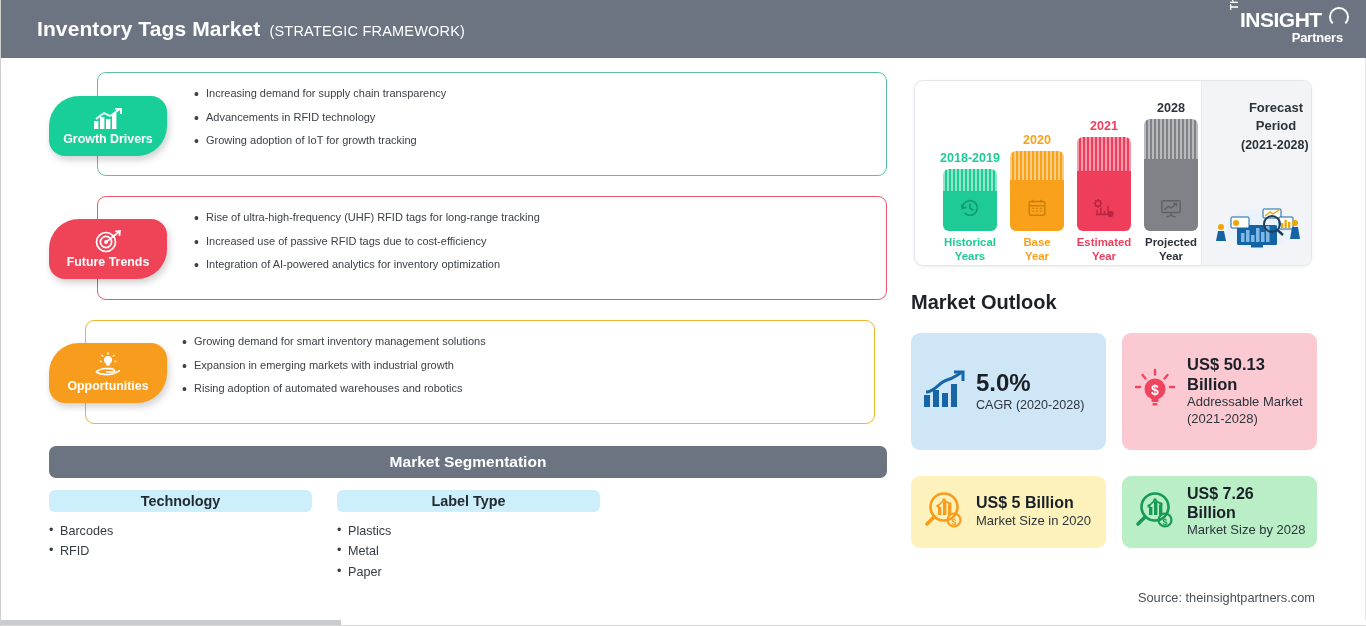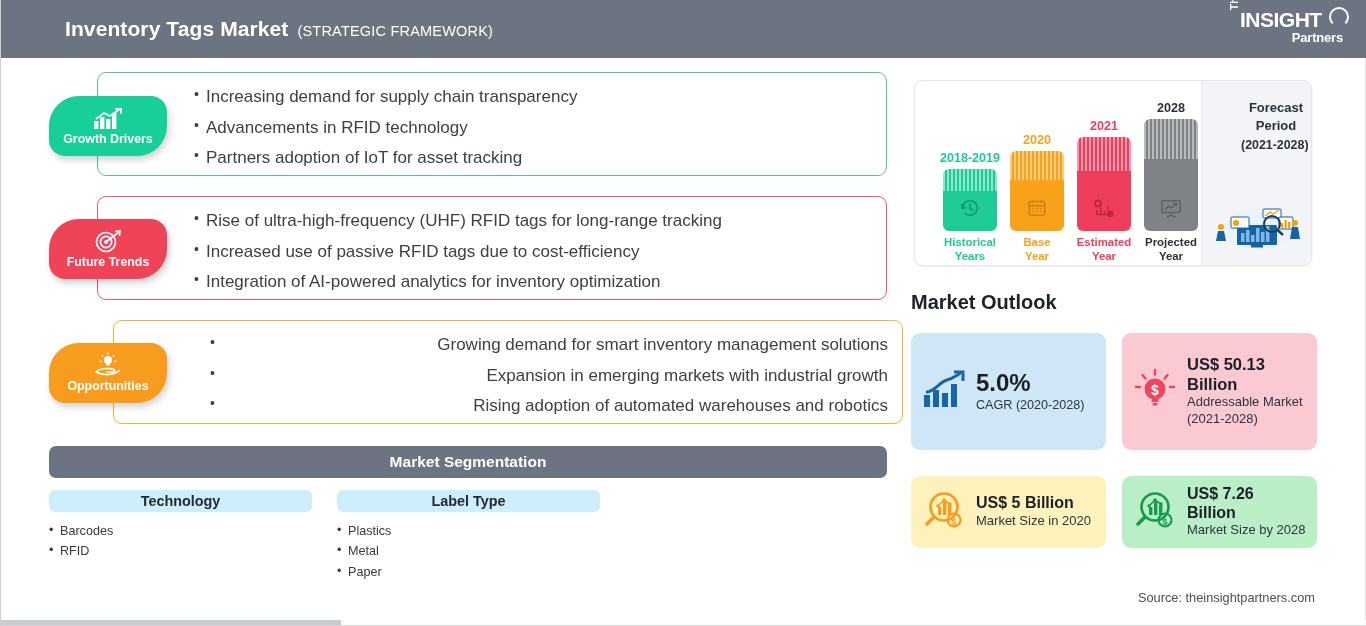--- a/index.html
+++ b/index.html
@@ -19,21 +19,21 @@
   }
 
   
   .header {
     position: absolute; left: 0; top: 0;
     width: 1366px; height: 58px;
     background: #6b7480;
     display: flex; align-items: center;
   }
   .header-title {
-    margin-left: 64px;
+    margin-left: 36px;
     color: #ffffff;
     font-size: 21px; font-weight: bold;
     letter-spacing: .1px;
     white-space: nowrap;
   }
   .header-sub {
     color: #ffffff;
     font-size: 14.5px; font-weight: normal;
     margin-left: 9px;
     letter-spacing: .2px;
@@ -67,30 +67,30 @@
 
   
   .factor-box {
     position: absolute;
     width: 790px; height: 104px;
     border-radius: 9px;
     background: #ffffff;
   }
   .factor-box.b1 { left: 96px; top: 72px;  border: 1.3px solid #5bbfa8; }
   .factor-box.b2 { left: 96px; top: 196px; border: 1.3px solid #e9566f; }
-  .factor-box.b3 { left: 112px; top: 320px; border: 1.3px solid #f0b62e; text-align: right; }
+  .factor-box.b3 { left: 84px; top: 320px; border: 1.3px solid #f0b62e; }
 
   .bullets {
     position: absolute; left: 96px;
     top: 14px; right: 14px;
     display: flex; flex-direction: column;
     gap: 11px;
   }
   .bullet {
-    font-size: 17px;
+    font-size: 11px;
     color: #3c4147;
     line-height: 1.15;
     position: relative;
     padding-left: 12px;
     white-space: nowrap;
   }
   .bullet::before {
     content: "•";
     position: absolute; left: 0; top: -1px;
     color: #3c4147; font-size: 14px;
@@ -261,21 +261,21 @@
       <span class="l-insight">INSIGHT</span>
       <span class="l-arc"></span>
       <span class="l-partners">Partners</span>
     </div>
   </div>
 
   <div class="factor-box b1">
     <div class="bullets">
       <div class="bullet">Increasing demand for supply chain transparency</div>
       <div class="bullet">Advancements in RFID technology</div>
-      <div class="bullet">Partners adoption of IoT for asset tracking</div>
+      <div class="bullet">Growing adoption of IoT for growth tracking</div>
     </div>
   </div>
   <div class="badge g">
     <span class="b-icon">
       <svg width="32" height="22" viewBox="0 0 32 22">
         <rect x="2" y="13" width="4.4" height="8" fill="#fff"></rect>
         <rect x="8" y="9" width="4.4" height="12" fill="#fff"></rect>
         <rect x="14" y="11" width="4.4" height="10" fill="#fff"></rect>
         <rect x="20" y="5" width="4.4" height="16" fill="#fff"></rect>
         <path d="M4 11 L12 5 L18 8 L28 1" stroke="#fff" stroke-width="1.8" fill="none"></path>

